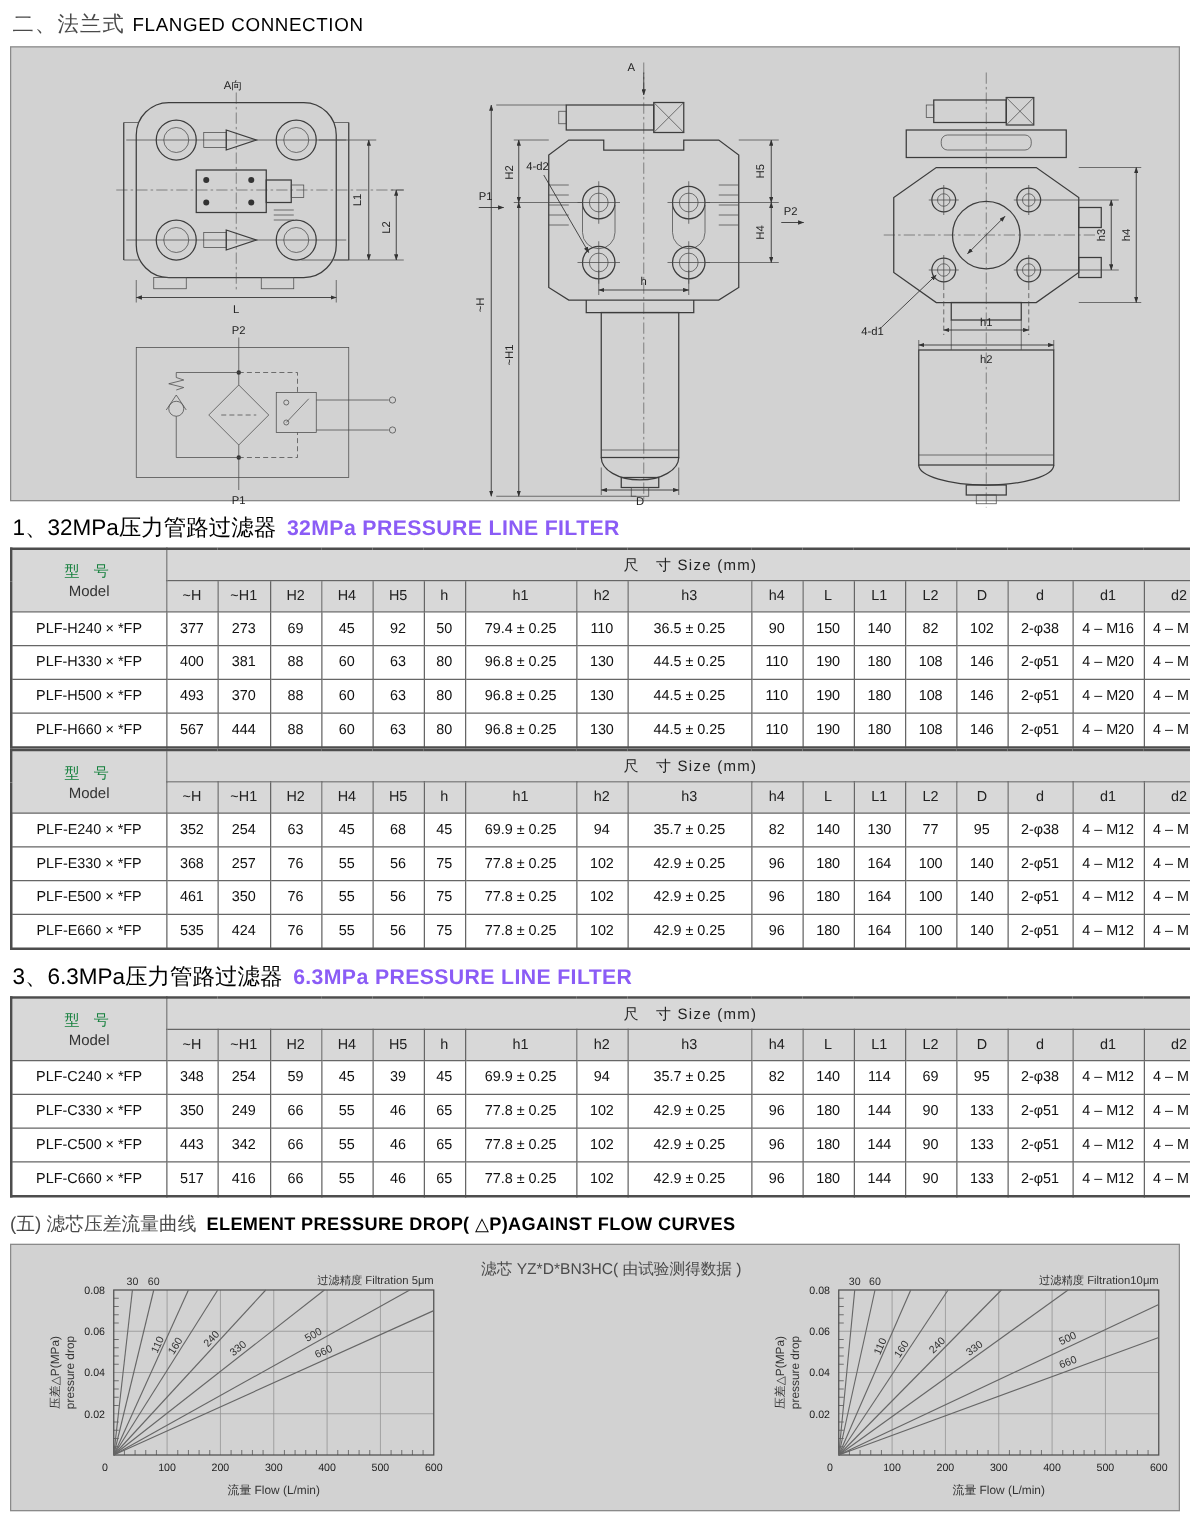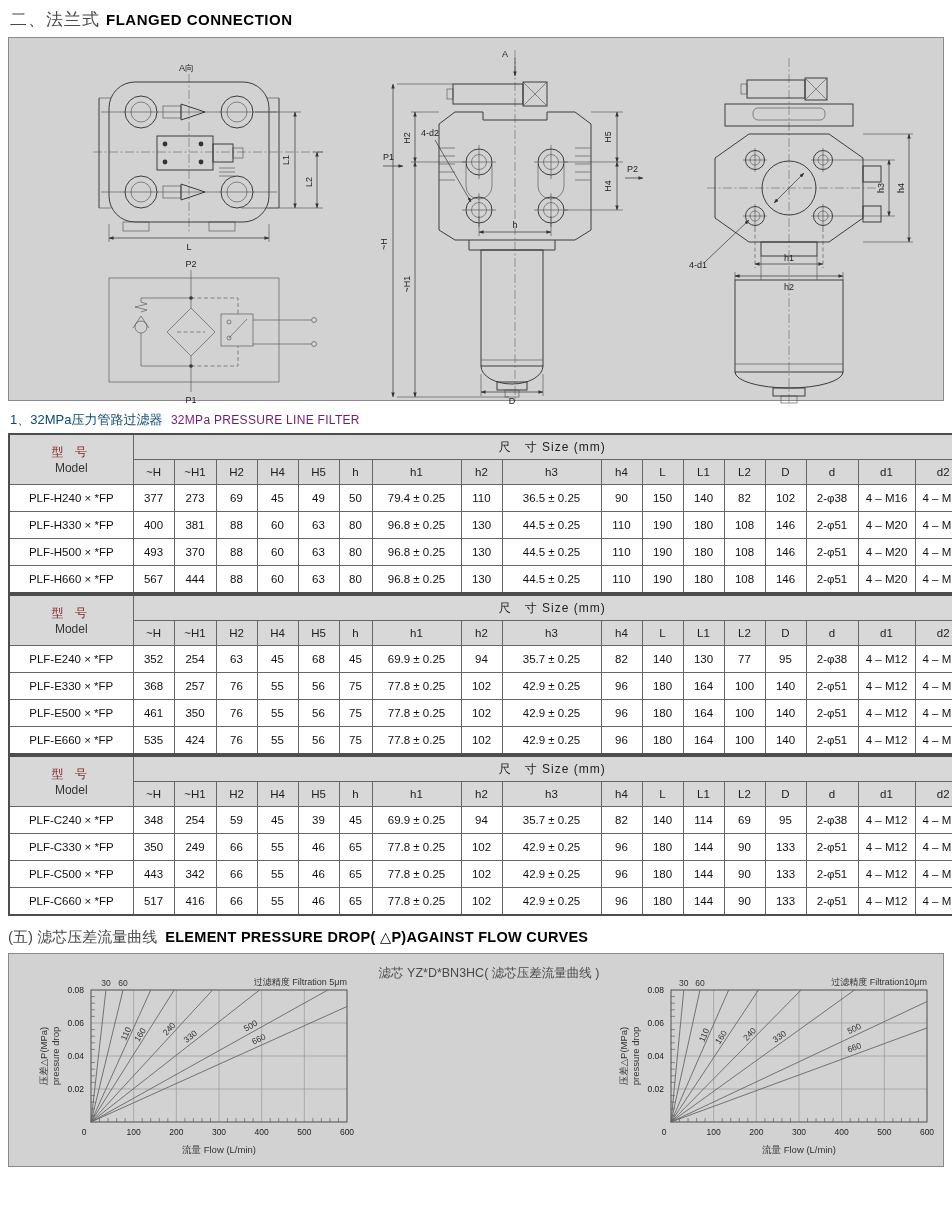--- a/index.html
+++ b/index.html
@@ -1,47 +1,47 @@
 <!DOCTYPE html>
 <html><head>
 <meta charset="utf-8">
 <style>
   html,body{margin:0;padding:0;background:#fff;}
   body{width:952px;font-family:"Liberation Sans","DejaVu Sans",sans-serif;color:#1a1a1a;}
   .page{padding:6px 8px 10px 8px;}
 
   .main-title{margin:2px 0 6px 2px;white-space:nowrap;}
   .main-title .zh{font-size:17px;color:#4a4a4a;letter-spacing:1px;}
-  .main-title .en{font-size:15px;font-weight:bold;color:#000;margin-left:6px;letter-spacing:.5px;text-align:right;}
+  .main-title .en{font-size:15px;font-weight:normal;color:#000;margin-left:6px;letter-spacing:.5px;text-align:right;}
 
   .panel{position:relative;background:#d2d2d2;border:1px solid #8a8a8a;}
   .draw-panel{height:362px;}
   .chart-panel{height:212px;margin-top:4px;}
   .panel svg{position:absolute;overflow:visible;}
 
   
   .ol{fill:none;stroke:#3c3c3c;stroke-width:1;}
   .thin{fill:none;stroke:#4a4a4a;stroke-width:.6;}
   .dash{fill:none;stroke:#4a4a4a;stroke-width:.6;stroke-dasharray:4 2.5;}
   .cl{fill:none;stroke:#5a5a5a;stroke-width:.55;stroke-dasharray:9 2.5 2 2.5;}
   .dim{fill:none;stroke:#333;stroke-width:.7;}
   .dot{fill:#333;stroke:none;}
   text.dt{font-size:9px;fill:#222;font-family:"Liberation Sans","DejaVu Sans",sans-serif;}
 
   .caption{margin:9px 0 4px 2px;white-space:nowrap;}
-  .caption .cap-zh{font-size:13px;color:#0c4a6e;}
-  .caption .cap-en{font-size:12px;font-weight:normal;color:#701a75;margin-left:4px;letter-spacing:.3px;}
+  .caption .cap-zh{font-size:18px;color:#000000;}
+  .caption .cap-en{font-size:17px;font-weight:bold;color:#8b5cf6;margin-left:4px;letter-spacing:.3px;}
 
   table.size-table{width:100%;border-collapse:collapse;table-layout:fixed;background:#fff;
     border:2px solid #4d4d4d;font-size:11.5px;}
   table.size-table th,table.size-table td{border:1px solid #666;text-align:center;padding:0 1px;
     overflow:hidden;white-space:nowrap;}
   table.size-table th{background:#d8d8d8;font-weight:normal;height:24px;}
   table.size-table th.model-h{font-size:12px;color:#333;}
-  table.size-table th.model-h div:first-child{letter-spacing:4px;color:#7f1d1d;}
+  table.size-table th.model-h div:first-child{letter-spacing:4px;color:#15803d;}
   table.size-table th.size-h{font-size:12px;color:#222;letter-spacing:1px;}
   table.size-table th.col-h{font-size:11.5px;color:#222;}
   table.size-table td{height:26px;color:#111;}
   table.size-table td.model-c{font-size:11.5px;}
 
   .sec5-title{margin:12px 0 6px 0;white-space:nowrap;}
   .sec5-title .zh{font-size:15px;color:#4a4a4a;}
   .sec5-title .en{font-size:14.5px;font-weight:bold;color:#000;margin-left:8px;letter-spacing:.3px;}
 
   .chart-note{position:absolute;left:330px;top:8px;width:300px;text-align:center;
@@ -371,21 +371,21 @@
           <th class="col-h">d2</th>
         </tr>
       </thead>
       <tbody>
         <tr>
           <td class="model-c">PLF-H240 × *FP</td>
           <td>377</td>
           <td>273</td>
           <td>69</td>
           <td>45</td>
-          <td>49</td>
+          <td>92</td>
           <td>50</td>
           <td>79.4 ± 0.25</td>
           <td>110</td>
           <td>36.5 ± 0.25</td>
           <td>90</td>
           <td>150</td>
           <td>140</td>
           <td>82</td>
           <td>102</td>
           <td>2-φ38</td>
@@ -581,20 +581,24 @@
           <td>164</td>
           <td>100</td>
           <td>140</td>
           <td>2-φ51</td>
           <td>4 – M12</td>
           <td>4 – M12</td>
         </tr>
       </tbody>
     </table>
 
+  <div class="caption">
+    <span class="cap-zh">3、6.3MPa压力管路过滤器</span>
+    <span class="cap-en">6.3MPa PRESSURE LINE FILTER</span>
+  </div>
   <table class="size-table">
       <colgroup>
         <col style="width: 124px;">
         <col style="width: 41px;">
         <col style="width: 42px;">
         <col style="width: 41px;">
         <col style="width: 41px;">
         <col style="width: 41px;">
         <col style="width: 33px;">
         <col style="width: 89px;">
@@ -720,21 +724,21 @@
         </tr>
       </tbody>
     </table>
 
   <div class="sec5-title">
     <span class="zh">(五) 滤芯压差流量曲线</span><span class="en">ELEMENT PRESSURE DROP( △P)AGAINST FLOW CURVES</span>
   </div>
 
   <div class="panel chart-panel">
     <div class="chart-note">
-      <div>滤芯 YZ*D*BN3HC( 滤芯压差流量曲线 )</div>
+      <div>滤芯 YZ*D*BN3HC( 由试验测得数据 )</div>
     </div>
     <svg style="left:26px;top:18px" width="320" height="192" viewBox="0 0 320 192">
         <line x1="98.66666666666666" y1="18" x2="98.66666666666666" y2="150" class="cg"></line>
         <line x1="141.33333333333331" y1="18" x2="141.33333333333331" y2="150" class="cg"></line>
         <line x1="184" y1="18" x2="184" y2="150" class="cg"></line>
         <line x1="226.66666666666666" y1="18" x2="226.66666666666666" y2="150" class="cg"></line>
         <line x1="269.33333333333337" y1="18" x2="269.33333333333337" y2="150" class="cg"></line>
         <line x1="56" y1="117" x2="312" y2="117" class="cg"></line>
         <line x1="56" y1="84" x2="312" y2="84" class="cg"></line>
         <line x1="56" y1="51" x2="312" y2="51" class="cg"></line>

